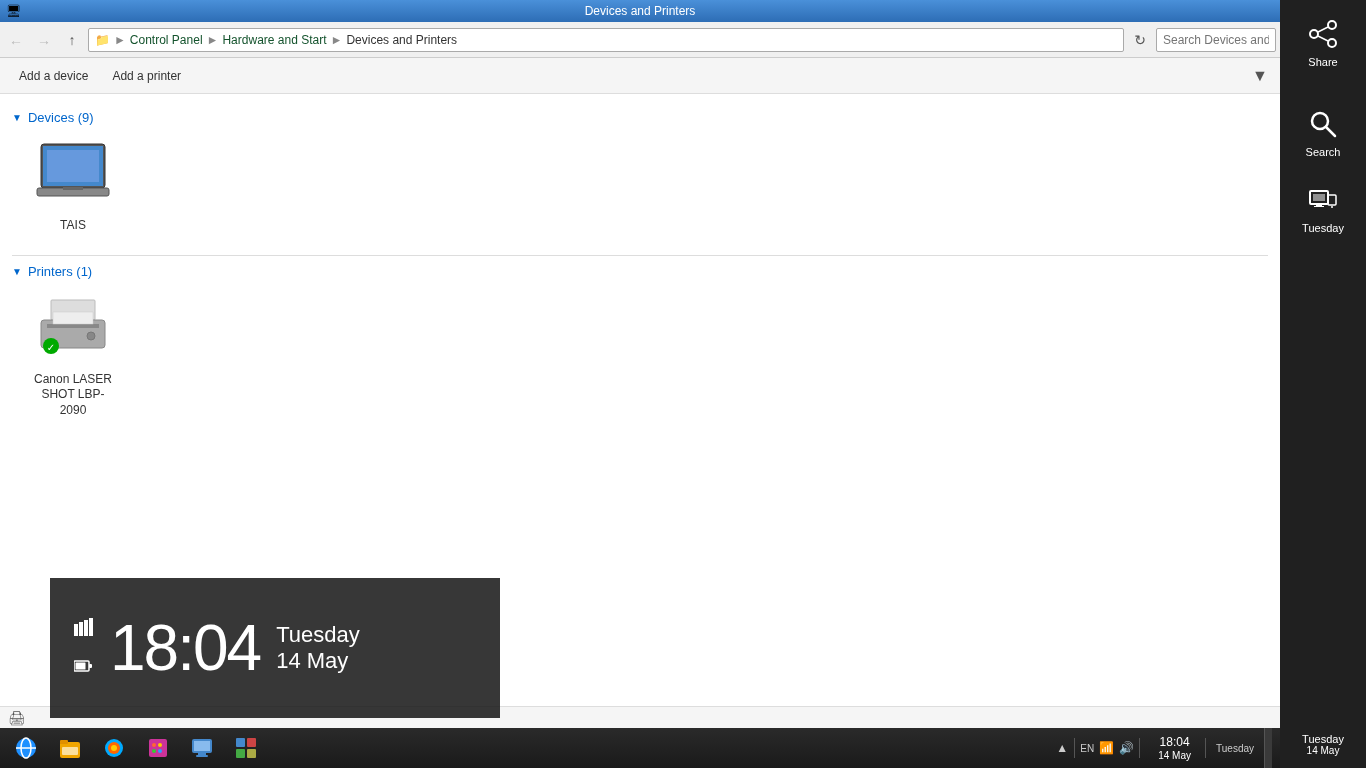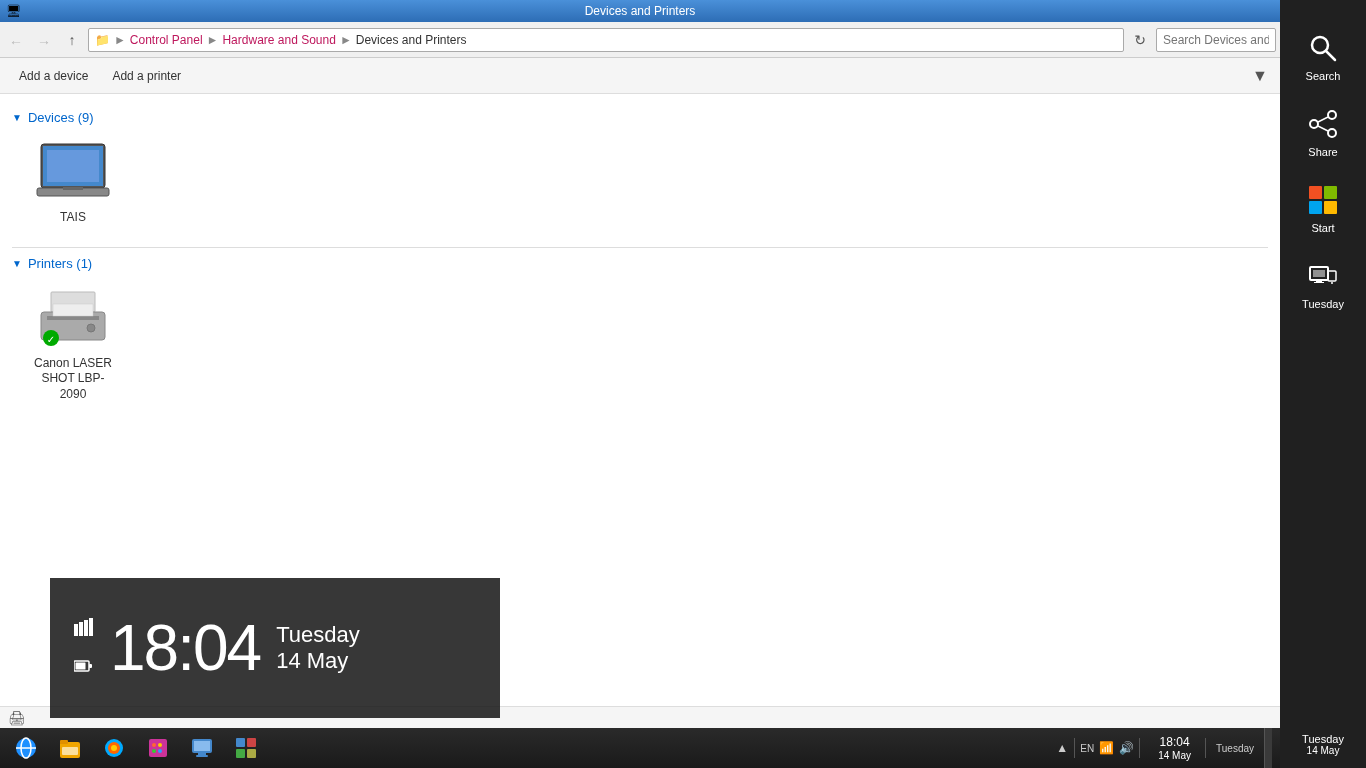--- a/index.html
+++ b/index.html
@@ -57,21 +57,21 @@
       background: #fff;
       border: 1px solid #aaa;
       border-radius: 2px;
       display: flex;
       align-items: center;
       padding: 0 6px;
       font-size: 12px;
       color: #333;
     }
     .breadcrumb-sep { margin: 0 4px; color: #888; }
-    .breadcrumb-link { color: #be185d; cursor: pointer; }
+    .breadcrumb-link { color: #14532d; cursor: pointer; }
     .search-box {
       width: 120px;
       height: 24px;
       border: 1px solid #aaa;
       border-radius: 2px;
       padding: 0 6px;
       font-size: 12px;
       color: #999;
       background: #fff;
     }
@@ -161,21 +161,21 @@
       width: 90px;
       cursor: pointer;
       padding: 4px;
       border: 1px solid transparent;
       border-radius: 2px;
     }
     .device-label {
       font-size: 12px;
       text-align: center;
       color: #333;
-      margin-top: 0;
+      margin-top: 8px;
       line-height: 1.3;
     }
 
     
     .laptop-svg { width: 80px; height: 70px; }
     .printer-svg { width: 80px; height: 70px; }
 
     
     .section-divider {
       width: 100%;
@@ -371,21 +371,21 @@
 
 <div class="address-bar">
   <button class="nav-btn disabled">←</button>
   <button class="nav-btn disabled">→</button>
   <button class="nav-btn">↑</button>
   <div class="breadcrumb-bar">
     <span>📁</span>
     <span class="breadcrumb-sep">►</span>
     <span class="breadcrumb-link">Control Panel</span>
     <span class="breadcrumb-sep">►</span>
-    <span class="breadcrumb-link">Hardware and Sound</span>
+    <span class="breadcrumb-link">Hardware and Start</span>
     <span class="breadcrumb-sep">►</span>
     <span>Devices and Printers</span>
   </div>
   <button class="refresh-btn">↻</button>
   <input class="search-box" type="text" placeholder="Search Devices and Pri" style="">
 </div>
 
 <div class="toolbar">
   <button class="toolbar-btn">
     <span>Add a device</span>
@@ -524,54 +524,43 @@
       <span style="font-size:10px;">14 May</span>
     </div>
     <span class="tray-separator"></span>
     <span style="font-size:10px; color:#ccc; padding: 0 4px;">Tuesday</span>
     <div class="show-desktop-btn"></div>
   </div>
 </div>
 
 <div class="charms-bar">
 
-  <div class="charm-item" style="padding-top: 30px;">
-    <div class="charm-icon">
-      <svg width="32" height="32" viewBox="0 0 32 32" fill="white">
-        <circle cx="13" cy="13" r="8" fill="none" stroke="white" stroke-width="2.5"></circle>
-        <line x1="19" y1="19" x2="28" y2="28" stroke="white" stroke-width="2.5" stroke-linecap="round"></line>
-      </svg>
-    </div>
-    <span class="charm-label">Search</span>
-  </div>
-
   <div class="charm-item">
     <div class="charm-icon">
       <svg width="30" height="30" viewBox="0 0 30 30" fill="white">
         <circle cx="24" cy="6" r="4" fill="none" stroke="white" stroke-width="2"></circle>
         <circle cx="6" cy="15" r="4" fill="none" stroke="white" stroke-width="2"></circle>
         <circle cx="24" cy="24" r="4" fill="none" stroke="white" stroke-width="2"></circle>
         <line x1="10" y1="13" x2="20" y2="8" stroke="white" stroke-width="1.5"></line>
         <line x1="10" y1="17" x2="20" y2="22" stroke="white" stroke-width="1.5"></line>
       </svg>
     </div>
     <span class="charm-label">Share</span>
   </div>
 
-  <div class="charm-item">
+  <div class="charm-item" style="padding-top: 30px;">
     <div class="charm-icon">
-      <div class="win-logo">
-        <div class="win-logo-sq"></div>
-        <div class="win-logo-sq"></div>
-        <div class="win-logo-sq"></div>
-        <div class="win-logo-sq"></div>
-      </div>
-    </div>
-    <span class="charm-label">Start</span>
-  </div>
+      <svg width="32" height="32" viewBox="0 0 32 32" fill="white">
+        <circle cx="13" cy="13" r="8" fill="none" stroke="white" stroke-width="2.5"></circle>
+        <line x1="19" y1="19" x2="28" y2="28" stroke="white" stroke-width="2.5" stroke-linecap="round"></line>
+      </svg>
+    </div>
+    <span class="charm-label">Search</span>
+  </div>
+
 
   <div class="charm-item">
     <div class="charm-icon">
       <svg width="30" height="30" viewBox="0 0 30 30" fill="white">
         <rect x="2" y="6" width="18" height="13" rx="1" fill="none" stroke="white" stroke-width="2"></rect>
         <rect x="5" y="9" width="12" height="7" fill="white" opacity="0.5"></rect>
         <rect x="8" y="19" width="6" height="2" fill="white"></rect>
         <rect x="6" y="21" width="10" height="1" fill="white"></rect>
         <rect x="20" y="10" width="8" height="10" rx="1" fill="none" stroke="white" stroke-width="1.5"></rect>
         <line x1="24" y1="21" x2="24" y2="23" stroke="white" stroke-width="1.5"></line>

